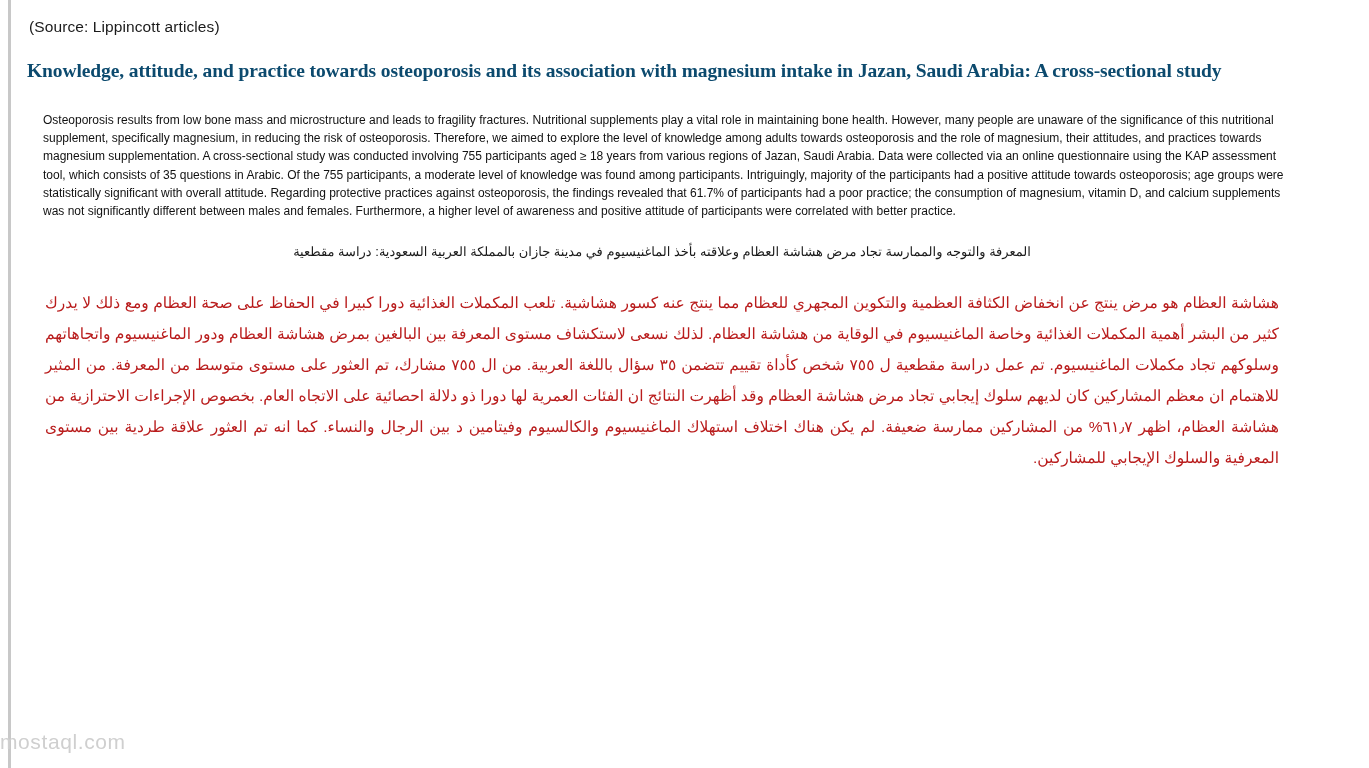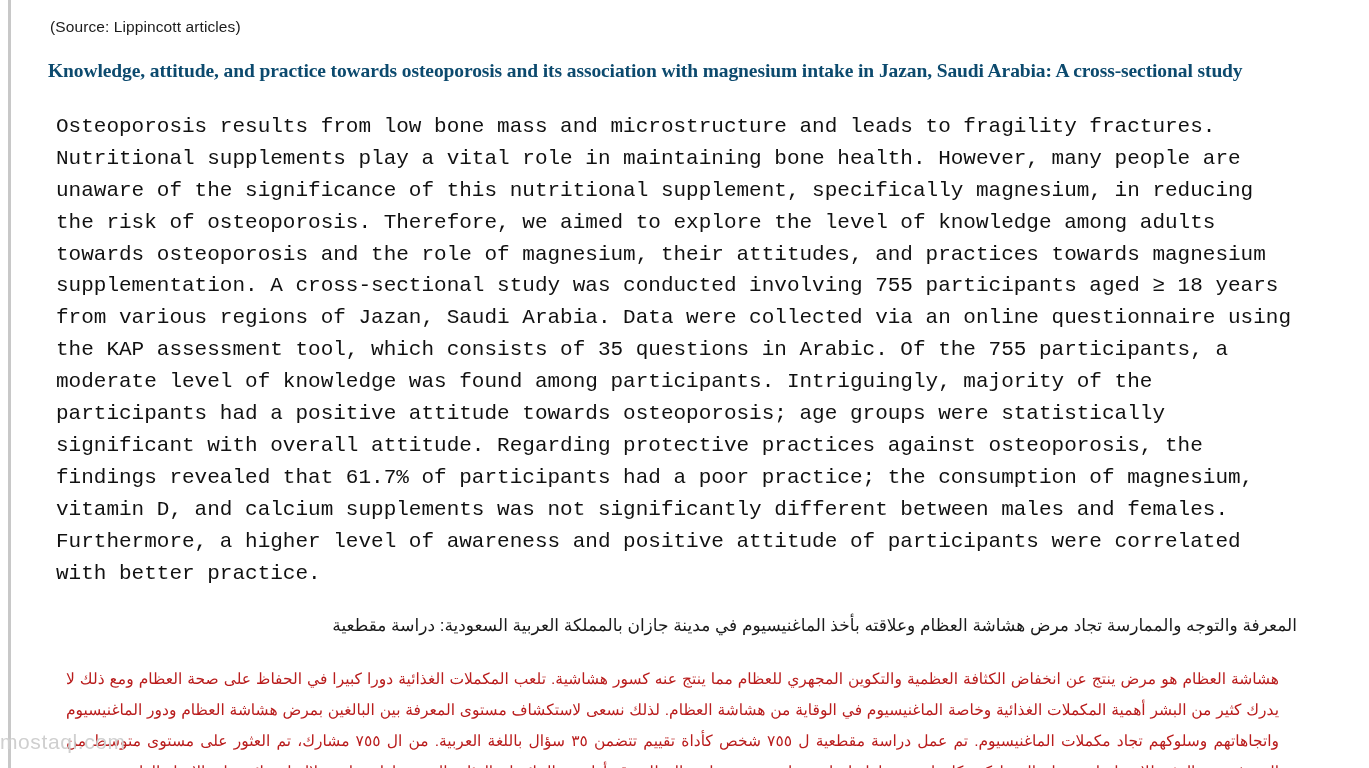--- a/index.html
+++ b/index.html
@@ -13,21 +13,21 @@
     font-family: "Liberation Serif", serif;
     color: #1a1a1a;
     overflow: hidden;
     position: relative;
   }
   .page {
     position: relative;
     width: 1369px;
     height: 768px;
     box-sizing: border-box;
-    padding: 18px 72px 0 48px;
+    padding: 18px 72px 0 27px;
   }
   .left-rule {
     position: absolute;
     left: 8px;
     top: 0;
     width: 3px;
     height: 768px;
     background: #c8c8c8;
   }
   .source-line {
@@ -41,41 +41,42 @@
     font-family: Liberation Serif, serif;
     font-size: 19.5px;
     font-weight: 600;
     line-height: 1.38;
     color: #0c4a6e;
     margin: 0 0 26px 0;
     max-width: 1255px;
     letter-spacing: -0.1px;
   }
   .abstract {
-    font-family: Liberation Mono, monospace;
-    font-size: 21px;
+    font-family: Liberation Sans, sans-serif;
+    font-size: 12px;
     line-height: 1.52;
     color: #111111;
-    margin: 0 0 22px 8px;
+    margin: 0 0 22px 16px;
     max-width: 1280px;
     text-align: left;
   }
   .trans-label {
     direction: rtl;
     text-align: right;
     font-family: "Liberation Sans", sans-serif;
     font-size: 15.5px;
     color: #1a1a1a;
     margin: 0 0 20px 0;
     padding-right: 2px;
   }
   .ar-title {
     direction: rtl;
+    text-align: center;
     font-family: "Liberation Sans", sans-serif;
-    font-size: 17px;
+    font-size: 13px;
     color: #1a1a1a;
     margin: 0 0 24px 0;
     line-height: 1.6;
   }
   .ar-body {
     direction: rtl;
     text-align: justify;
     text-justify: inter-word;
     font-family: "Liberation Sans", sans-serif;
     font-size: 15.5px;

